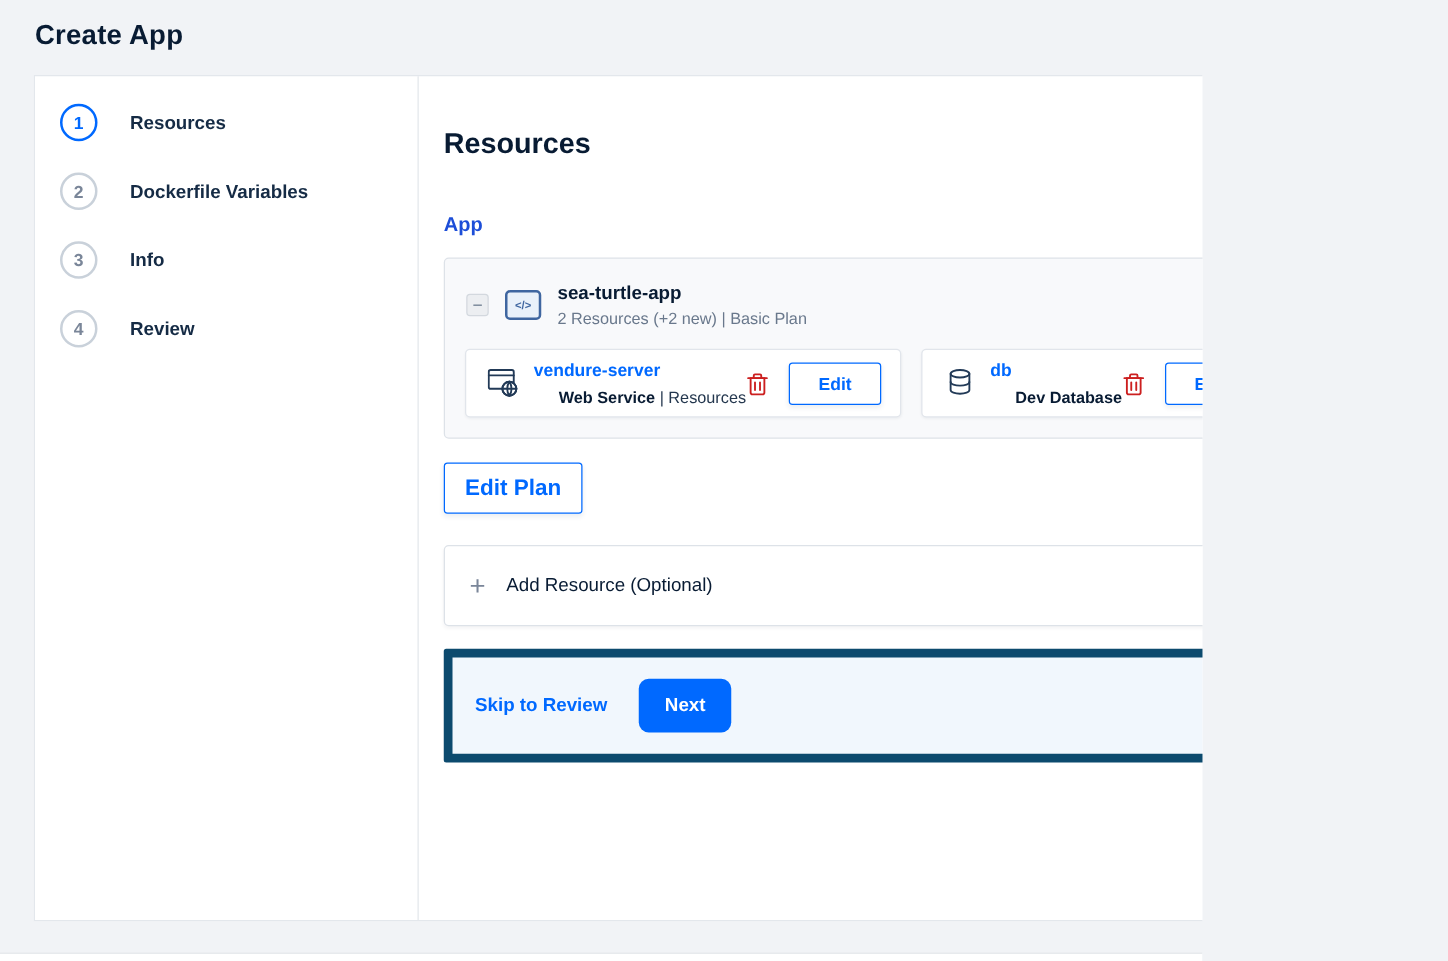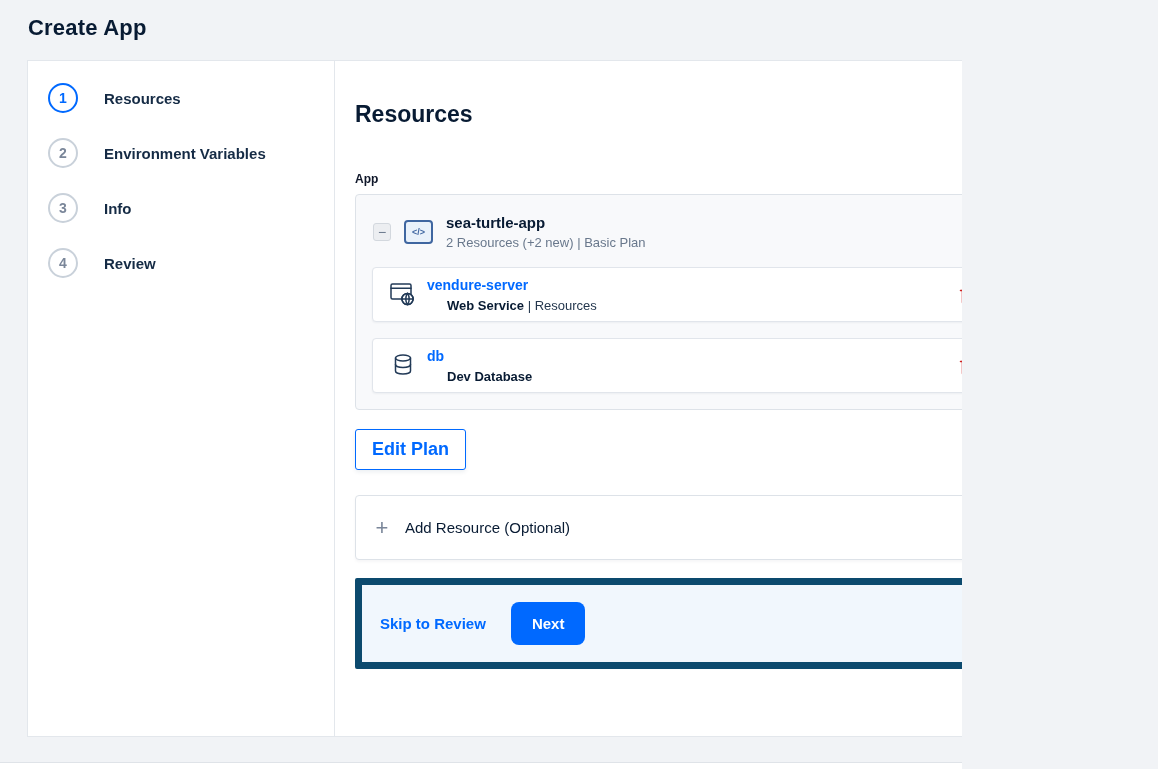--- a/index.html
+++ b/index.html
@@ -15,34 +15,34 @@
   .stepper { width: 307px; border-right: 1px solid #e3e7ec; padding-top: 22px; flex: none; }
   .step { display: flex; align-items: center; padding-left: 20px; margin-bottom: 25px; height: 30px; cursor: pointer; }
   .step-circle { width: 30px; height: 30px; border-radius: 50%; border: 2px solid #c9d1da; color: #7a8699;
                  display: flex; align-items: center; justify-content: center; font-size: 14px; font-weight: 600; flex: none; background: #fff; }
   .step.active .step-circle { border-color: #0069ff; color: #0069ff; }
   .step-label { margin-left: 26px; font-size: 15px; font-weight: 600; color: #152b45; }
 
   
   .content { flex: 1; padding: 40px 30px 0 20px; }
   .content-heading { font-size: 23px; font-weight: 700; color: #081b33; margin-bottom: 44px; }
-  .section-label { font-size: 12px; font-weight: 700; color: #0f172a; margin-bottom: 8px; }
+  .section-label { font-size: 16px; font-weight: 700; color: #1d4ed8; margin-bottom: 16px; }
 
   .app-box { background: #f8f9fb; border: 1px solid #dde2e8; border-radius: 4px; }
   .app-header { display: flex; align-items: center; padding: 19px 17px 17px; }
   .collapse-btn { width: 18px; height: 18px; background: #eceef1; border: 1px solid #d3d8de; border-radius: 3px;
                   color: #69788c; font-size: 14px; line-height: 1; display: flex; align-items: center; justify-content: center;
                   cursor: pointer; flex: none; font-family: inherit; }
   .code-icon { width: 29px; height: 24px; margin-left: 13px; border: 2px solid #3f66a0; border-radius: 4px; background: #e9f1fa;
                color: #3f66a0; font-size: 9px; font-weight: 700; display: flex; align-items: center; justify-content: center; flex: none; }
   .app-meta { margin-left: 13px; }
   .app-name { font-size: 15px; font-weight: 700; color: #081b33; }
   .app-summary { font-size: 13px; color: #69788c; margin-top: 4px; }
 
-  .rows { padding: 0 16px 16px; display: flex; flex-direction: column; gap: 16px; }
+  .rows { padding: 0 16px 16px; display: flex; flex-direction: row; gap: 16px; }
   .resource-row { background: #fff; border: 1px solid #e1e5eb; border-radius: 4px; box-shadow: 0 1px 2px rgba(10,30,60,.05);
                   padding: 8px 15px; display: flex; align-items: center; min-height: 53px; }
   .res-icon { width: 30px; display: flex; align-items: center; justify-content: center; margin-right: 9px; flex: none; }
   .res-name { font-size: 14px; font-weight: 700; color: #0069ff; text-decoration: none; cursor: pointer; display: inline-block; }
   .res-sub { font-size: 13px; color: #081b33; margin-top: 4px; }
   .res-type { font-weight: 700; margin-left: 20px; }
   .res-detail { font-weight: 400; color: #24374e; }
   .row-actions { margin-left: auto; display: flex; align-items: center; gap: 16px; }
   .trash-btn { background: none; border: none; cursor: pointer; display: flex; align-items: center; padding: 0; }
 
@@ -73,21 +73,21 @@
 
   <div class="card">
 
     <nav class="stepper">
       <div class="step active">
         <div class="step-circle">1</div>
         <div class="step-label">Resources</div>
       </div>
       <div class="step">
         <div class="step-circle">2</div>
-        <div class="step-label">Environment Variables</div>
+        <div class="step-label">Dockerfile Variables</div>
       </div>
       <div class="step">
         <div class="step-circle">3</div>
         <div class="step-label">Info</div>
       </div>
       <div class="step">
         <div class="step-circle">4</div>
         <div class="step-label">Review</div>
       </div>
     </nav>

